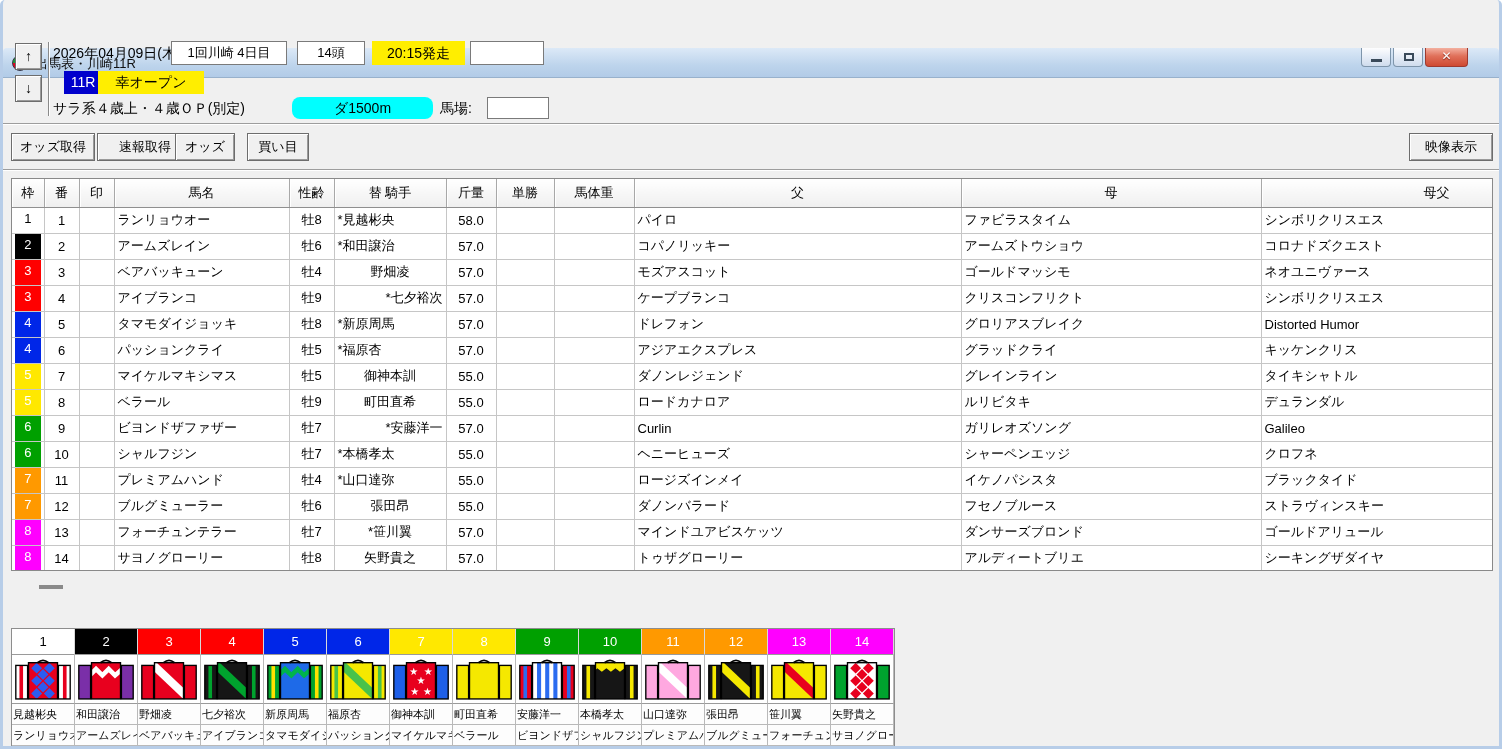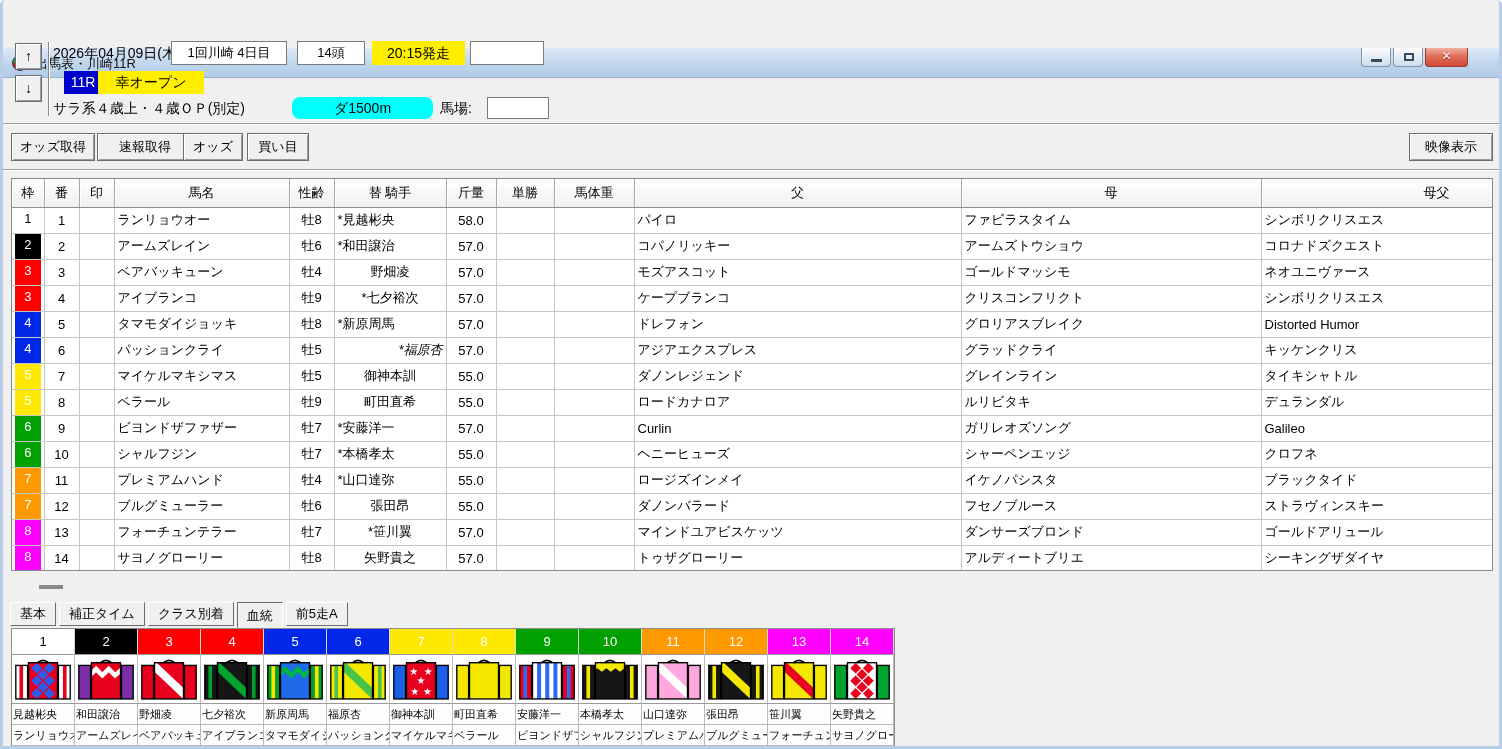--- a/index.html
+++ b/index.html
@@ -114,21 +114,21 @@
   <div class="lbl" style="left:50px; top:100px; font-size:14px;">サラ系４歳上・４歳ＯＰ(別定)</div>
   <div class="badge cyan" style="left:289px; top:97px; width:141px; height:22px; font-size:14px;border-radius:8px;">ダ1500m</div>
   <div class="lbl" style="left:437px; top:100px; font-size:14px;">馬場:</div>
   <div class="fieldbox" style="left:484px; top:97px; width:62px; height:22px; line-height:20px;"></div>
 
   <div class="sep" style="top:123px;"></div>
 
   <div id="toolbar-left">
       <div class="btn3d toolbtn" style="left: 8px; top: 133px; width: 84px; text-align: center;">オッズ取得</div>
       <div class="btn3d toolbtn" style="left: 94px; top: 133px; width: 96px;">速報取得</div>
-      <div class="btn3d toolbtn" style="left: 180px; top: 133px; width: 60px;">オッズ</div>
+      <div class="btn3d toolbtn" style="left: 172px; top: 133px; width: 60px;">オッズ</div>
       <div class="btn3d toolbtn" style="left: 244px; top: 133px; width: 62px;">買い目</div>
     </div>
   <div class="btn3d toolbtn" style="left:1406px; top:133px; width:84px;">映像表示</div>
 
   <div class="sep" style="top:169px;"></div>
 
   <div id="table-wrap">
     <table class="entries">
       <colgroup>
         <col style="width:32px">
@@ -210,21 +210,21 @@
             <td>ネオユニヴァース</td>
           </tr>
           <tr>
             <td class="waku c">
               <div style="background: rgb(255, 0, 0); color: rgb(255, 255, 255);">3</div>
             </td>
             <td class="c">4</td>
             <td class="c"></td>
             <td>アイブランコ</td>
             <td class="c">牡9</td>
-            <td style="text-align: center; margin-top: 28px;">*七夕裕次</td>
+            <td style="text-align: right; margin-top: 28px;">*七夕裕次</td>
             <td class="c">57.0</td>
             <td class="c"></td>
             <td class="c"></td>
             <td>ケープブランコ</td>
             <td>クリスコンフリクト</td>
             <td>シンボリクリスエス</td>
           </tr>
           <tr>
             <td class="waku c">
               <div style="background: rgb(0, 38, 232); color: rgb(255, 255, 255);">4</div>
@@ -242,21 +242,21 @@
             <td>Distorted Humor</td>
           </tr>
           <tr>
             <td class="waku c">
               <div style="background: rgb(0, 38, 232); color: rgb(255, 255, 255);">4</div>
             </td>
             <td class="c">6</td>
             <td class="c"></td>
             <td>パッションクライ</td>
             <td class="c">牡5</td>
-            <td style="text-align: right; font-style: italic;">*福原杏</td>
+            <td style="text-align: left;">*福原杏</td>
             <td class="c">57.0</td>
             <td class="c"></td>
             <td class="c"></td>
             <td>アジアエクスプレス</td>
             <td>グラッドクライ</td>
             <td>キッケンクリス</td>
           </tr>
           <tr>
             <td class="waku c">
               <div style="background: rgb(255, 232, 0); color: rgb(255, 255, 255);">5</div>
@@ -290,21 +290,21 @@
             <td>デュランダル</td>
           </tr>
           <tr>
             <td class="waku c">
               <div style="background: rgb(0, 160, 0); color: rgb(255, 255, 255);">6</div>
             </td>
             <td class="c">9</td>
             <td class="c"></td>
             <td>ビヨンドザファザー</td>
             <td class="c">牡7</td>
-            <td style="text-align: left;">*安藤洋一</td>
+            <td style="text-align: right;">*安藤洋一</td>
             <td class="c">57.0</td>
             <td class="c"></td>
             <td class="c"></td>
             <td>Curlin</td>
             <td>ガリレオズソング</td>
             <td>Galileo</td>
           </tr>
           <tr>
             <td class="waku c">
               <div style="background: rgb(0, 160, 0); color: rgb(255, 255, 255);">6</div>
@@ -384,27 +384,20 @@
             <td>トゥザグローリー</td>
             <td>アルディートブリエ</td>
             <td>シーキングザダイヤ</td>
           </tr>
         </tbody>
     </table>
   </div>
 
   <div class="hscroll-thumb"></div>
 
-  <div id="tabs">
-      <div class="tab">基本</div>
-      <div class="tab">補正タイム</div>
-      <div class="tab">クラス別着</div>
-      <div class="tab active">血統</div>
-      <div class="tab">前5走A</div>
-    </div>
 
   <div id="silks">
     <div class="silk-row" id="silk-num-row">
         <div class="num-cell" style="background: rgb(255, 255, 255); color: rgb(0, 0, 0);">1</div>
         <div class="num-cell" style="background: rgb(0, 0, 0); color: rgb(255, 255, 255);">2</div>
         <div class="num-cell" style="background: rgb(255, 0, 0); color: rgb(255, 255, 255);">3</div>
         <div class="num-cell" style="background: rgb(255, 0, 0); color: rgb(255, 255, 255);">4</div>
         <div class="num-cell" style="background: rgb(0, 38, 232); color: rgb(255, 255, 255);">5</div>
         <div class="num-cell" style="background: rgb(0, 38, 232); color: rgb(255, 255, 255);">6</div>
         <div class="num-cell" style="background: rgb(255, 232, 0); color: rgb(255, 255, 255);">7</div>

